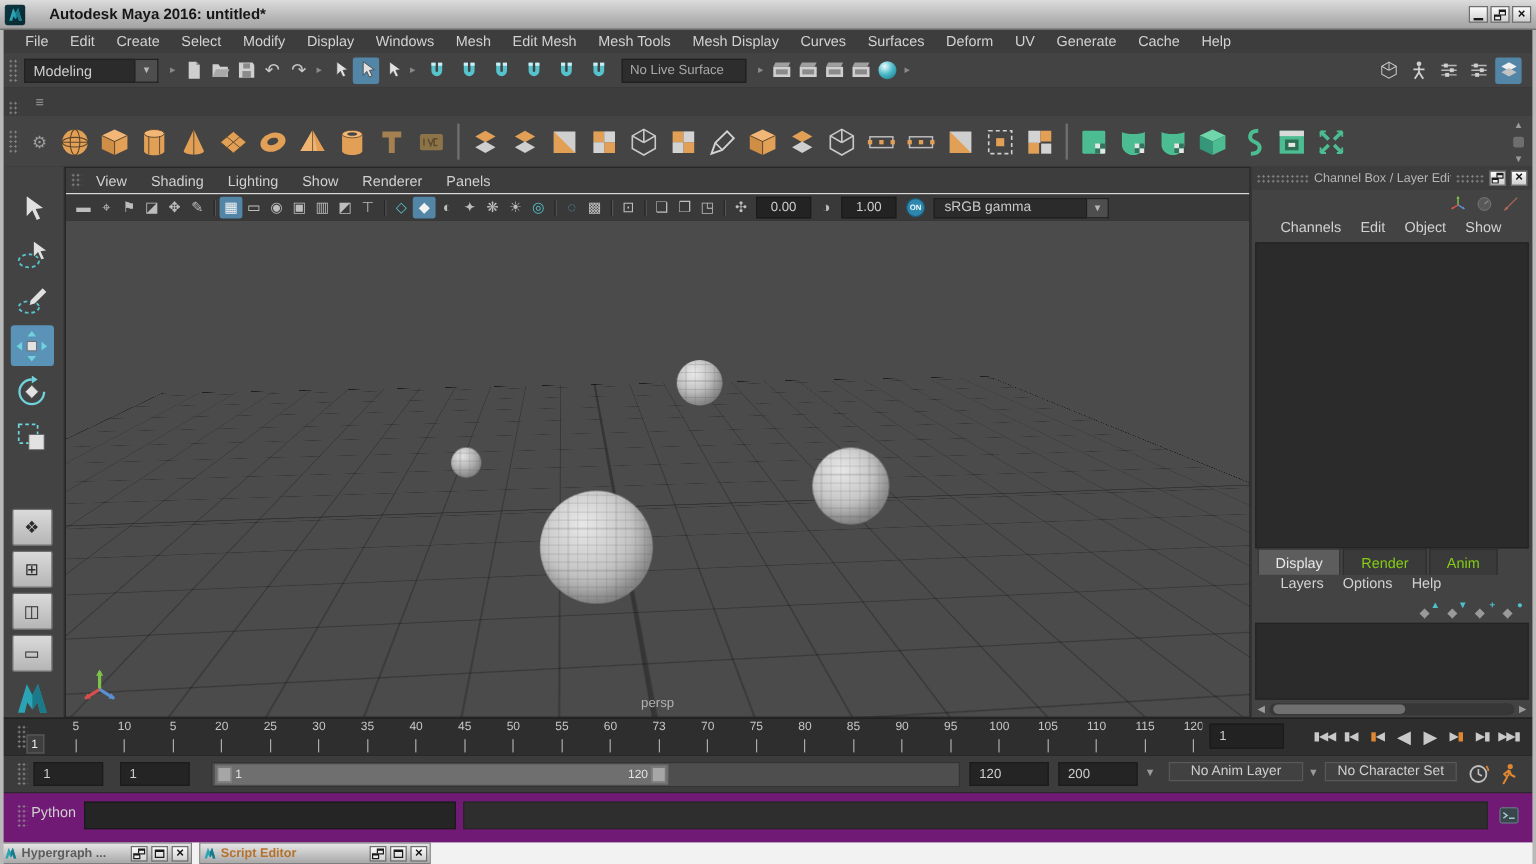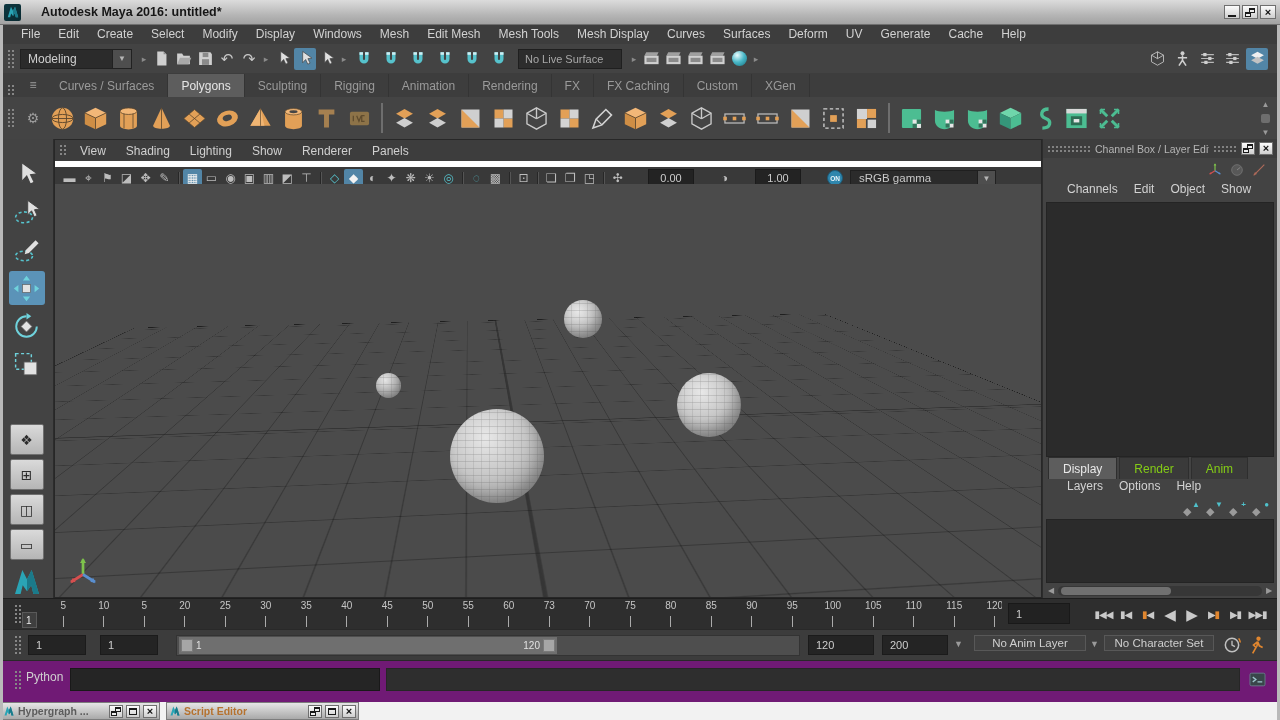--- a/index.html
+++ b/index.html
@@ -71,32 +71,32 @@
   .tool{width:36px;height:34px;margin-bottom:4px;display:flex;align-items:center;justify-content:center;border-radius:3px}
   .tool svg{width:29px;height:29px}
   .tool.active{background:#5b93b8}
   .lo-btn{width:34px;height:31px;margin-bottom:4px;background:linear-gradient(#dadada,#b5b5b5);
     border:1px solid #6f6f6f;border-radius:2px;display:flex;align-items:center;justify-content:center;
     color:#2c2c2c;font-size:14px;box-sizing:border-box}
   .mt-auto{margin-top:auto}
   .maya-logo{width:36px;height:32px;margin-top:2px}
   
   .viewport{left:54px;right:238px;top:139px;bottom:122px;background:#3e3e3e;border:1px solid #272727;box-sizing:border-box}
-  .vp-menus{height:21px;display:flex;align-items:center;background:#3d3d3d;border-bottom:6px solid #ffffff}
+  .vp-menus{height:21px;display:flex;align-items:center;background:#3d3d3d;border-bottom:1px solid #ffffff}
   .vp-menus .grip{height:13px;margin:0 2px 0 4px}
   .vp-menu-item{padding:0 10px;color:#d0d0d0;white-space:nowrap}
   .vp-toolbar{height:22px;display:flex;align-items:center;background:#393939;border-bottom:1px solid #222;padding-left:5px}
   .pt-ic{width:19px;height:18px;display:flex;align-items:center;justify-content:center;font-size:12px;
     color:#bdbdbd;border-radius:2px;flex:0 0 auto}
   .pt-ic.active{background:#5285a6;color:#f2f2f2}
   .pt-ic.teal{color:#56c2cc}
   .pt-ic.sep{width:9px}
   .pt-ic.sep::before{content:"";width:1px;height:13px;background:#272727;box-shadow:1px 0 0 #555}
   .pt-field{width:44px;height:16px;background:#232323;border:1px solid #1b1b1b;color:#cdcdcd;font-size:11px;
-    display:flex;align-items:center;justify-content:center;margin:0 21px;flex:0 0 auto}
+    display:flex;align-items:center;justify-content:center;margin:0 3px;flex:0 0 auto}
   .on-toggle{width:16px;height:16px;border-radius:50%;background:#2f86ad;border:1px solid #1d5b78;color:#eaf6fb;
     font-size:6.5px;font-weight:bold;display:flex;align-items:center;justify-content:center;margin:0 5px;box-sizing:border-box}
   .vt-dd{display:flex;height:17px;margin-left:2px}
   .vt-dd .txt{width:118px;background:#2b2b2b;border:1px solid #1f1f1f;color:#c9c9c9;font-size:11.5px;
     display:flex;align-items:center;padding-left:8px}
   .vp3d{position:absolute;left:0;right:0;top:44px;bottom:0;overflow:hidden;background:#4b4b4b}
   .plane{position:absolute;left:50%;top:52%;width:1150px;height:780px;
     background-image:
       linear-gradient(90deg,transparent calc(50% - 1px),rgba(30,30,30,.5) calc(50% - 1px),rgba(30,30,30,.5) calc(50% + 1px),transparent calc(50% + 1px)),
       linear-gradient(0deg,transparent calc(50% - 1px),rgba(30,30,30,.5) calc(50% - 1px),rgba(30,30,30,.5) calc(50% + 1px),transparent calc(50% + 1px)),
@@ -605,32 +605,20 @@
           <svg class="svgic" viewBox="0 0 24 24">
             <use href="#i-layers"></use>
           </svg>
         </span>
       </span>
   </div>
 
   <div class="abs shelftabs">
     <span class="grip" style="height:13px"></span>
     <span class="shelf-menu-ic">≡</span>
-    <span class="grow" style="align-items:flex-end;height:24px">
-        <span class="stab ">Curves / Surfaces</span>
-        <span class="stab active">Polygons</span>
-        <span class="stab ">Sculpting</span>
-        <span class="stab ">Rigging</span>
-        <span class="stab ">Animation</span>
-        <span class="stab ">Rendering</span>
-        <span class="stab ">FX</span>
-        <span class="stab ">FX Caching</span>
-        <span class="stab ">Custom</span>
-        <span class="stab ">XGen</span>
-      </span>
   </div>
 
   <div class="abs shelfrow">
     <span class="grip"></span>
     <span class="shelf-gear">⚙</span>
     <span class="grow">
         <span class="sh-ic">
           <svg viewBox="0 0 24 24">
             <use href="#i-sphere"></use>
           </svg>
@@ -903,20 +891,21 @@
     </div>
     <div class="vp3d">
       <div class="plane"></div>
       <div class="sphere" style="left:509px;top:116px;width:38px;height:38px"></div>
       <div class="sphere" style="left:321px;top:189px;width:25px;height:25px"></div>
       <div class="sphere" style="left:622px;top:189px;width:64px;height:64px"></div>
       <div class="sphere" style="left:395px;top:225px;width:94px;height:94px"></div>
       <svg class="axis-gizmo" viewBox="0 0 24 24">
           <use href="#i-axis"></use>
         </svg>
+      <div class="cam-label">persp</div>
     </div>
   </div>
 
   <div class="abs channelbox">
     <div class="cb-title">
       <span class="dotrow"></span>
       <span class="t">Channel Box / Layer Editor</span>
       <span class="dotrow" style="width:24px"></span>
       <span class="wb wb-sm">
           <span class="g-res"></span>

